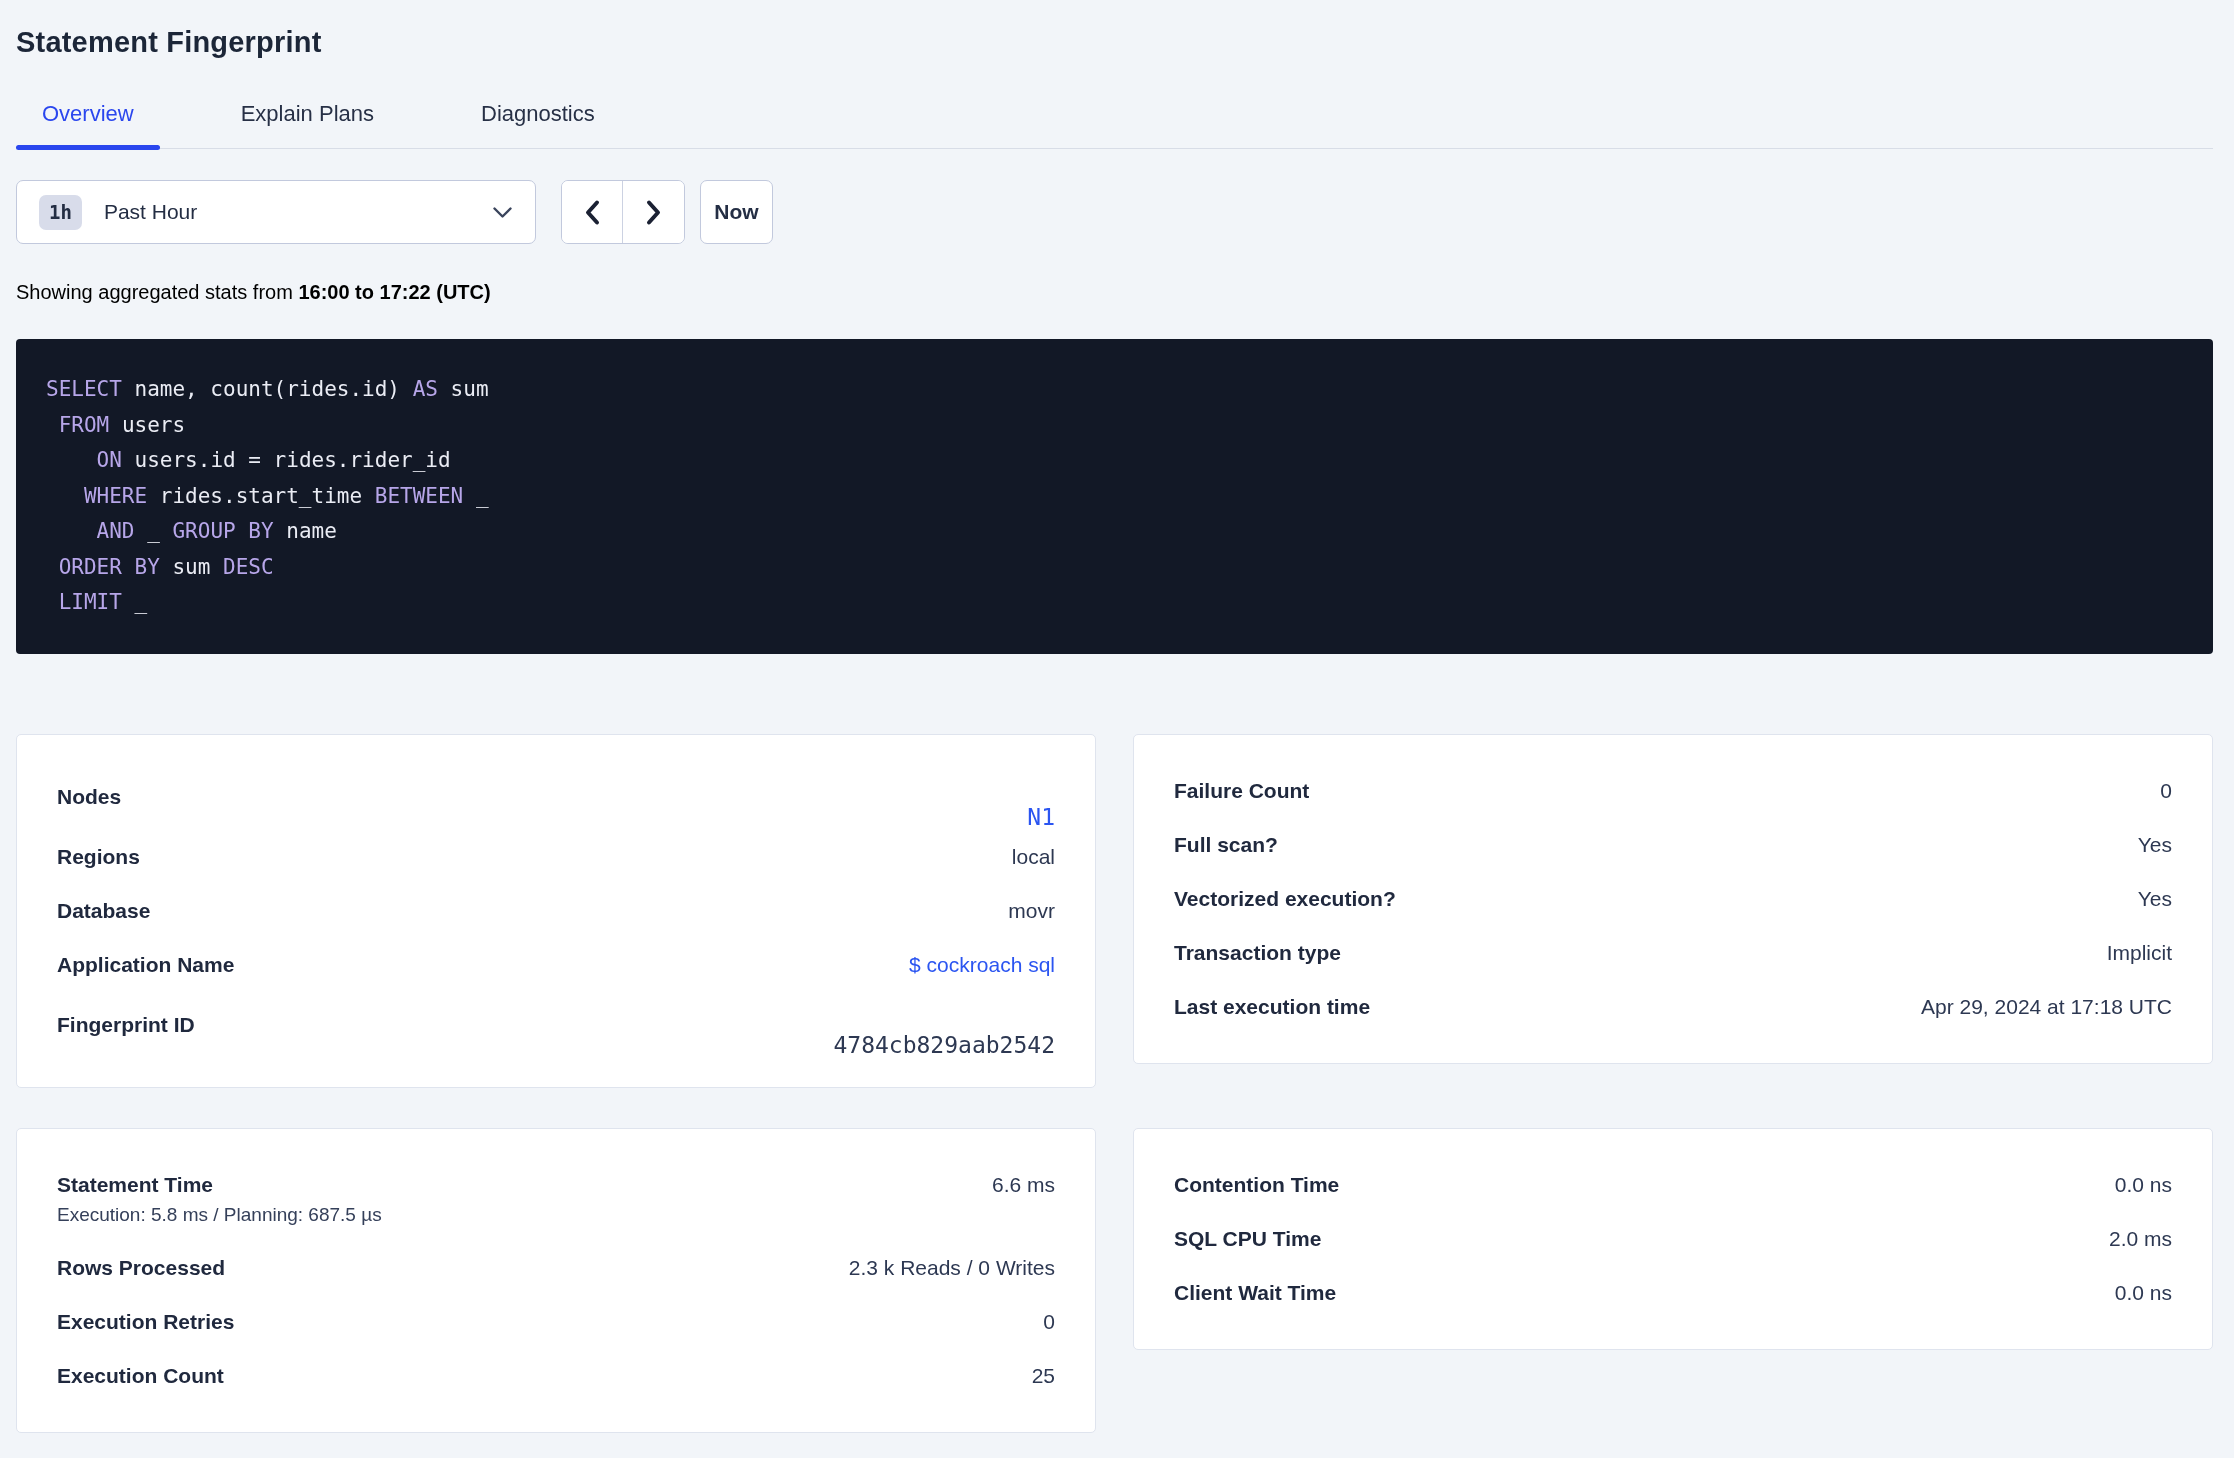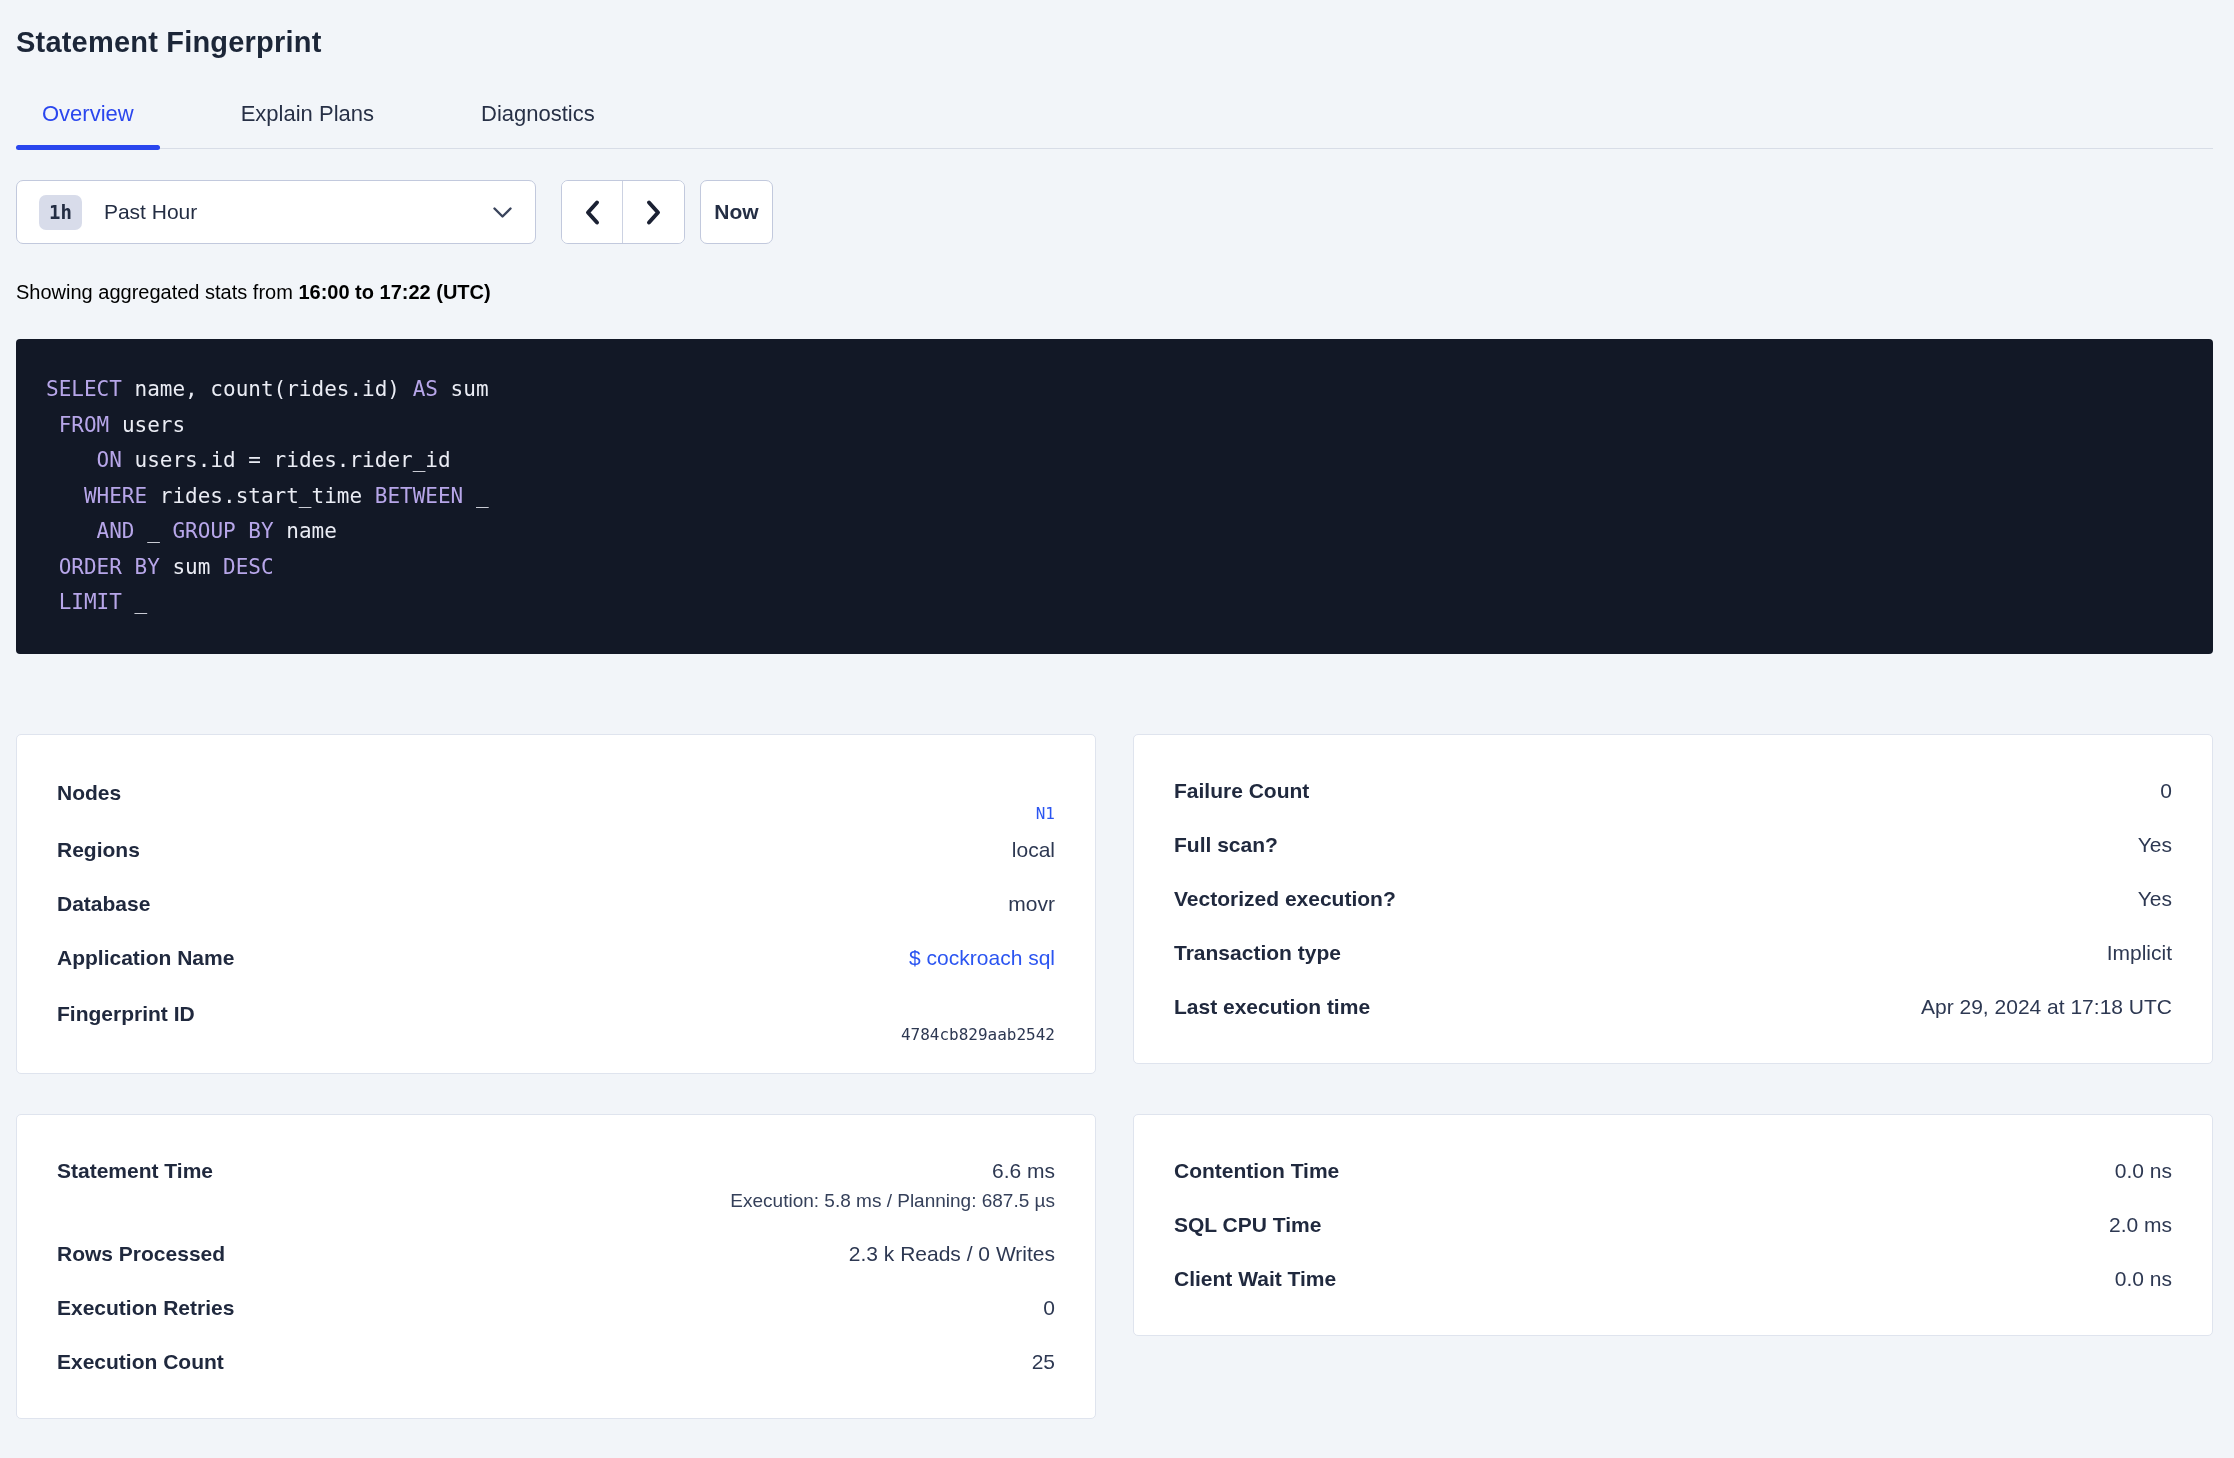--- a/index.html
+++ b/index.html
@@ -44,23 +44,23 @@
   .sql { margin-top:35px; background:var(--sql-bg); border-radius:4px; padding:33px 30px;
     font-family:"DejaVu Sans Mono", monospace; font-size:21px; line-height:35.5px; color:var(--sql-tx); }
   .sql .line { white-space:pre; }
   .sql .kw { color:var(--sql-kw); }
 
   .grid { margin-top:80px; display:grid; grid-template-columns:1080px 1080px; column-gap:37px; row-gap:40px; align-items:start; }
   .card { background:#fff; border:1px solid var(--card-border); border-radius:5px; padding:29px 40px; }
   .crow .main { min-height:54px; display:flex; justify-content:space-between; align-items:center; gap:13px; }
   .lbl { font-size:21px; font-weight:600; color:var(--navy); }
   .val { font-size:21px; color:var(--val); text-align:right; }
-  .val.mono { font-family:"DejaVu Sans Mono", monospace; font-size:16px;margin-top:40px; }
+  .val.mono { font-family:"DejaVu Sans Mono", monospace; font-size:23px;margin-top:40px; }
   .val.link { color:var(--link); cursor:pointer; }
-  .sub { font-size:19px; color:#35405a; text-align:right; margin:-8px 0 15px; line-height:22px; }
+  .sub { font-size:19px; color:#35405a; margin:-8px 0 15px; line-height:22px; }
 </style>
 </head>
 <body>
 
 <div class="page">
 
   <h1 class="title">Statement Fingerprint</h1>
 
   <div class="tabs">
     <div class="tab active">

